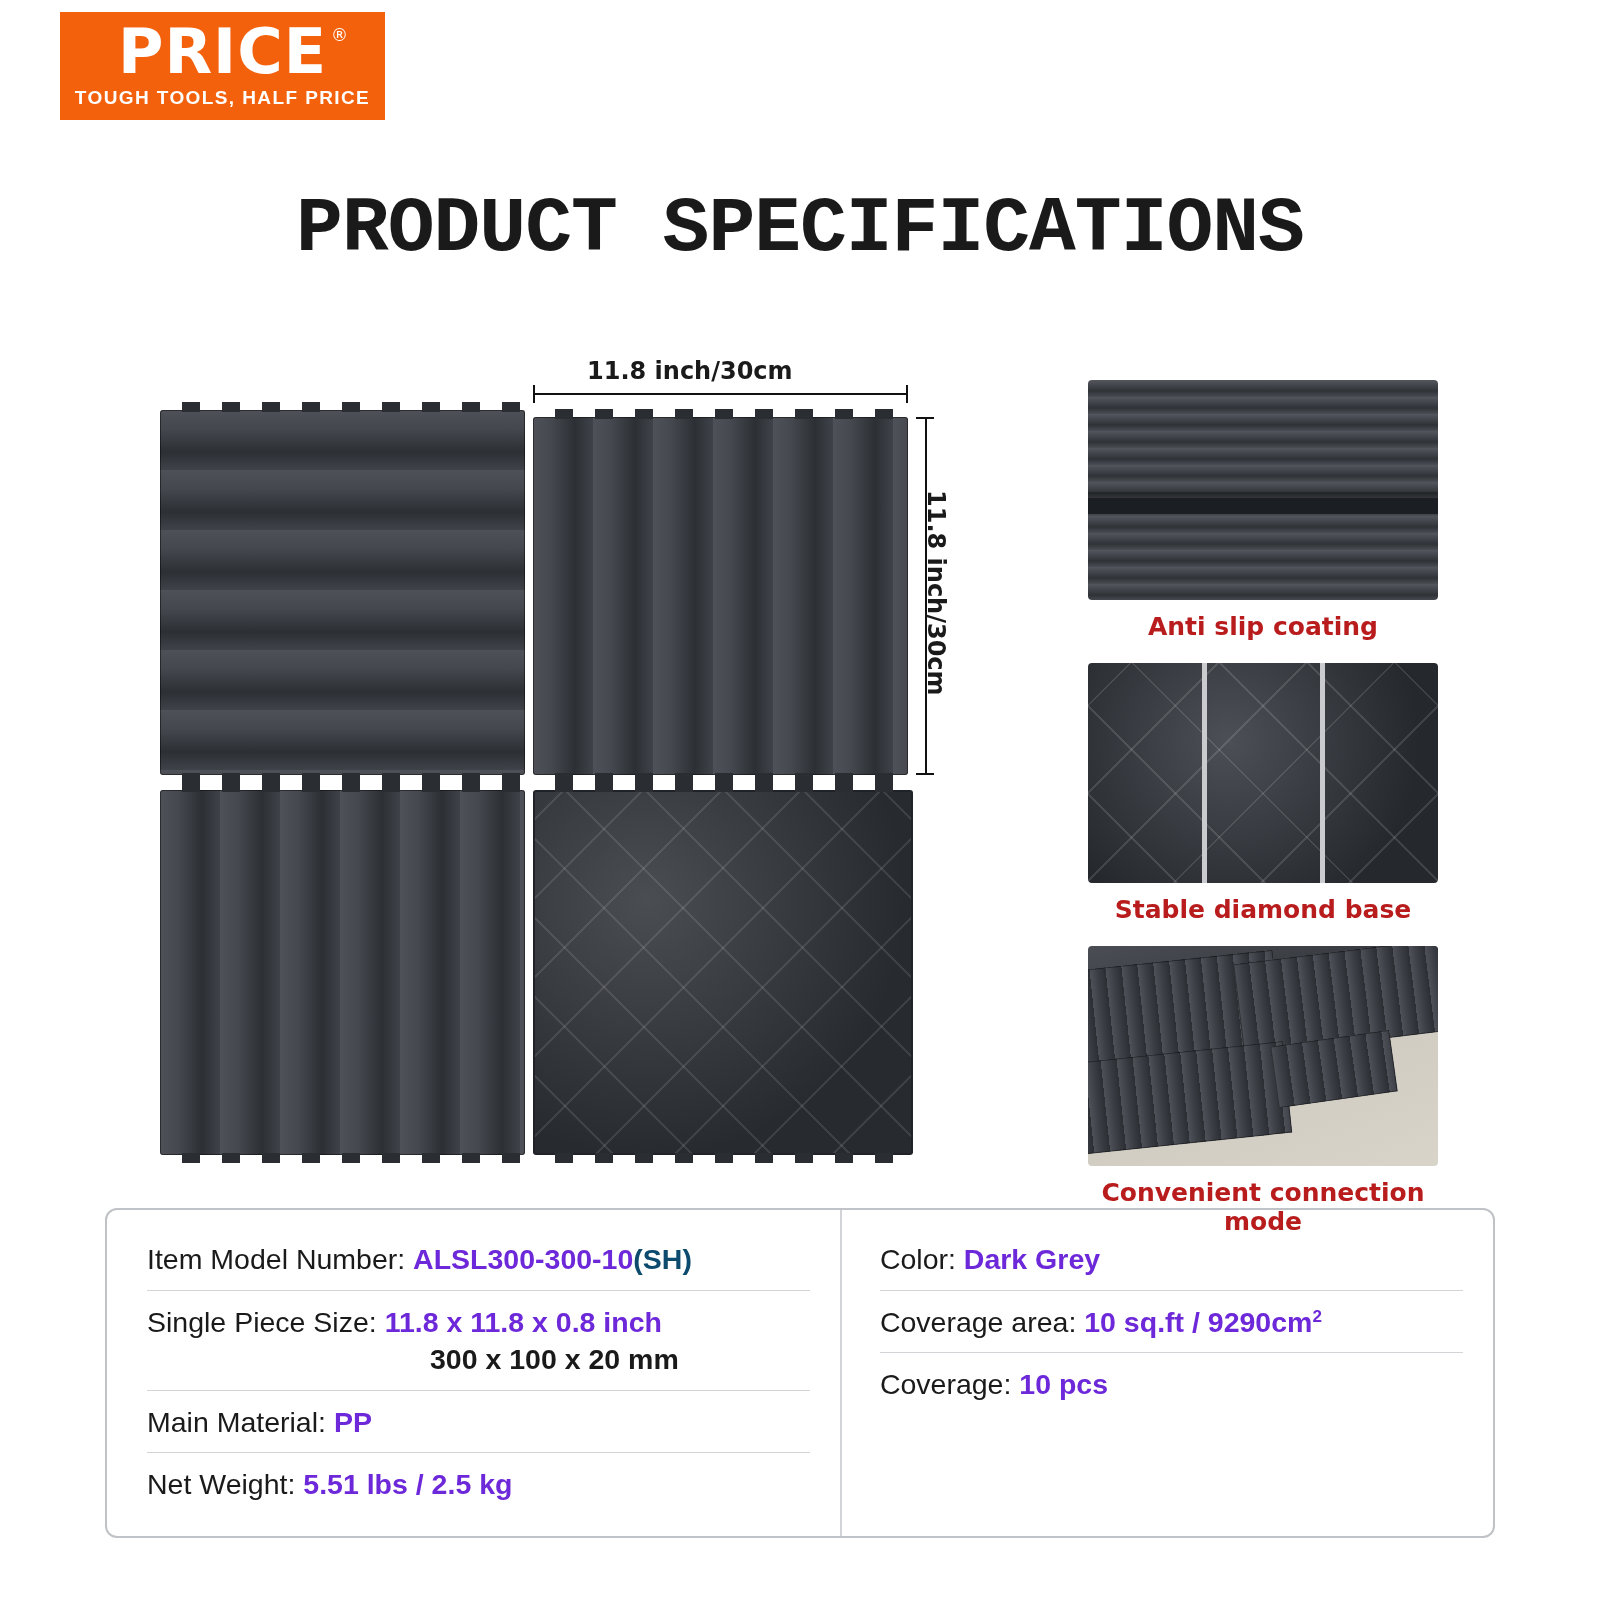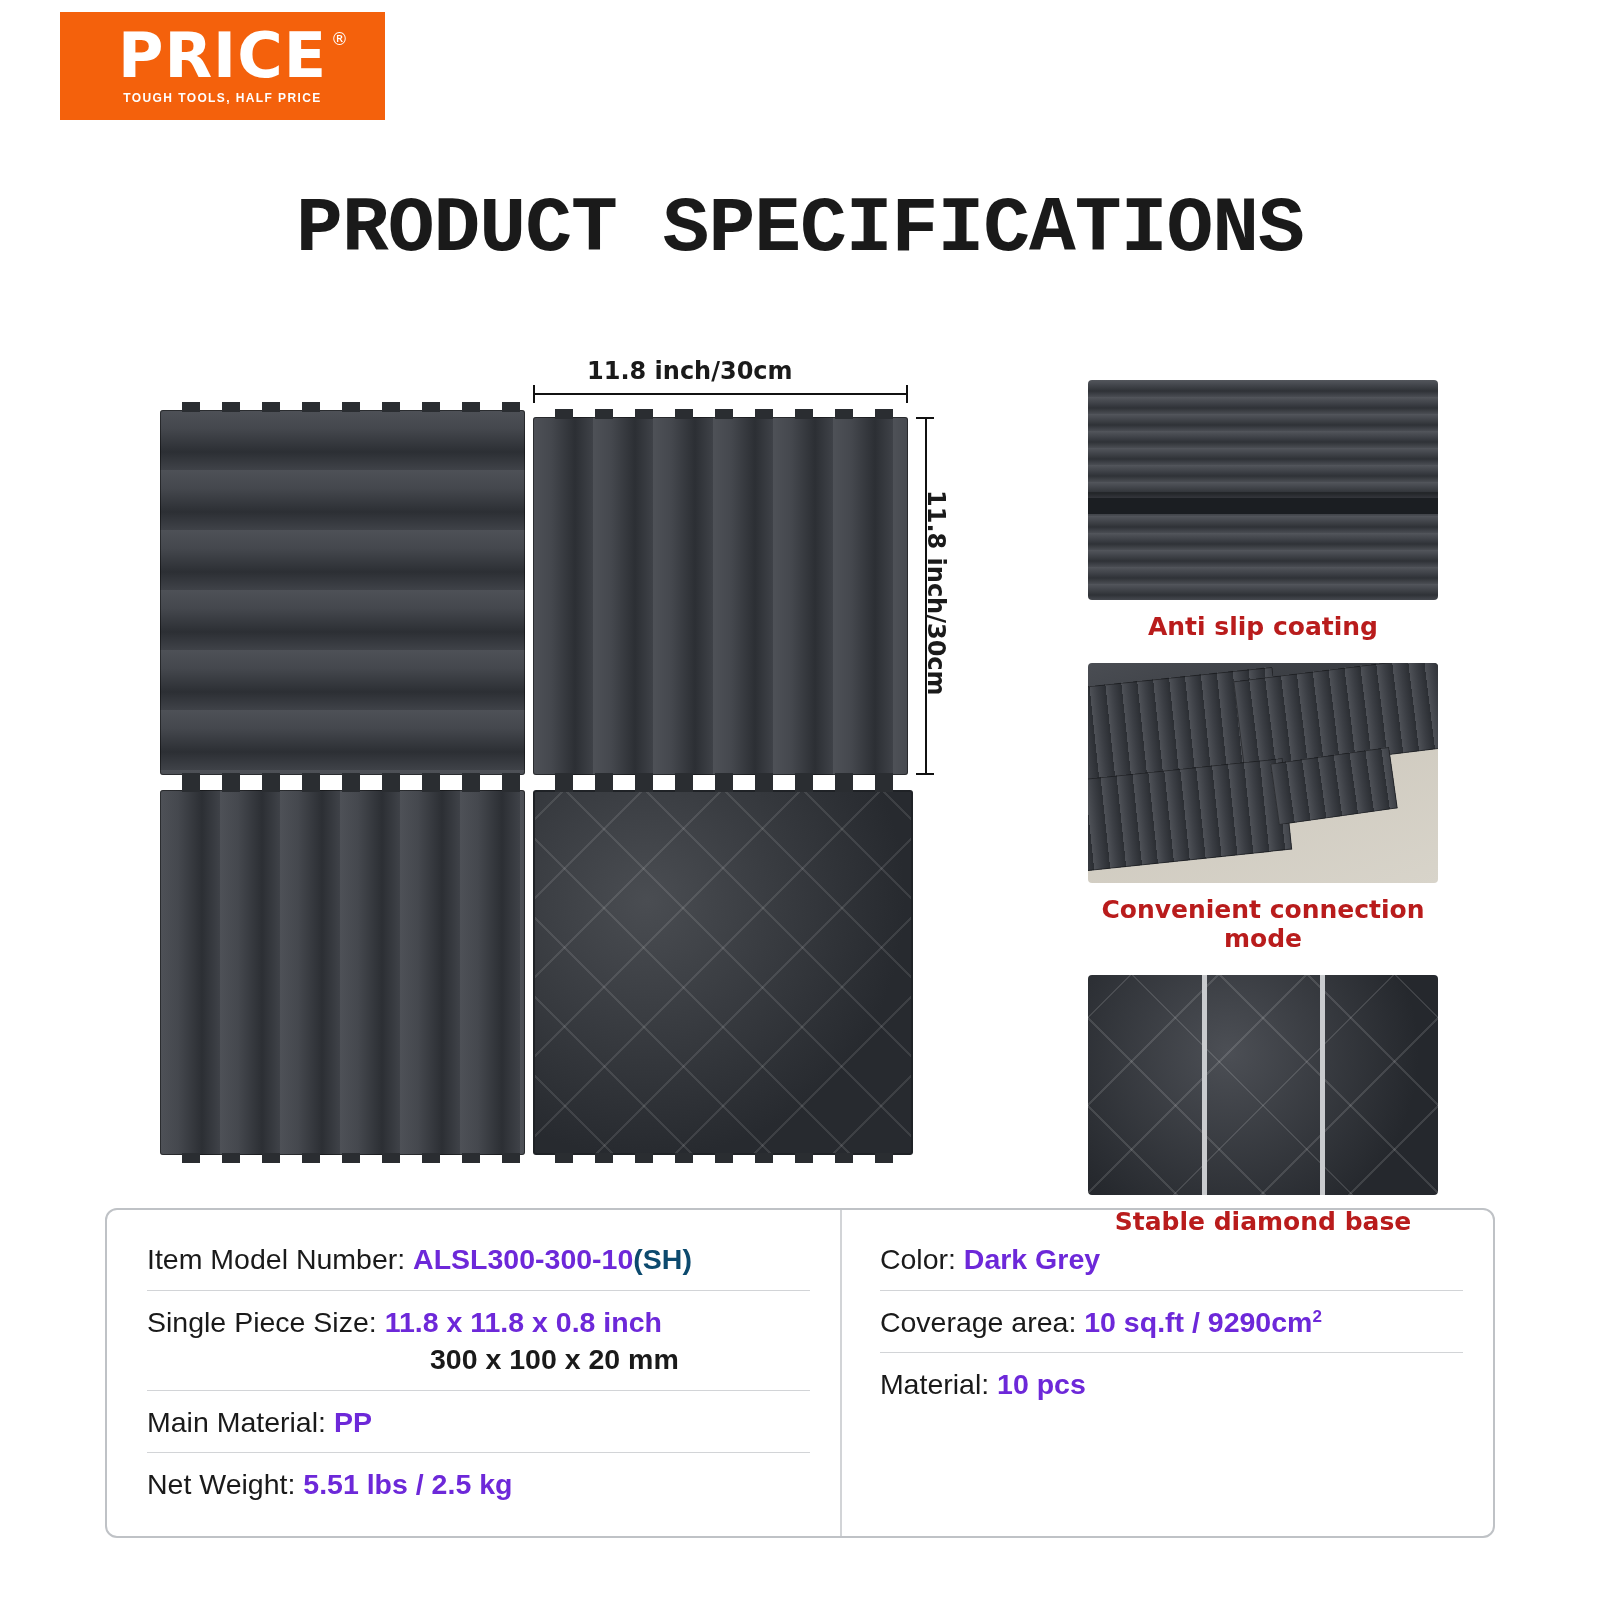--- a/index.html
+++ b/index.html
@@ -25,21 +25,21 @@
     font-size:62px; font-weight:bold; color:#ffffff;
     letter-spacing:1px; line-height:0.95;
     font-family:"DejaVu Sans", sans-serif;
     position:relative;
   }
   .logo-reg {
     position:absolute; right:-22px; top:4px;
     font-size:17px; font-weight:normal;
   }
   .logo-tag {
-    font-size:12px; color:#ffffff; letter-spacing:1.4px;
+    font-size:19px; color:#ffffff; letter-spacing:1.4px;
     font-weight:bold; margin-top:5px;
   }
 
   
   .page-title {
     position:absolute; top:185px; left:0; width:100%;
     text-align:center;
     font-size:78px; font-weight:bold;
     letter-spacing:-1px;
     font-family:Liberation Mono, monospace;
@@ -215,36 +215,36 @@
   <div class="feature">
     <div class="feature-img f1">
       <div class="nub2" style="left:58px;"></div>
       <div class="nub2" style="left:182px;"></div>
       <div class="nub2" style="left:300px;"></div>
     </div>
     <div class="feature-cap">Anti slip coating</div>
   </div>
 
   <div class="feature">
+    <div class="feature-img f3">
+      <div class="seam" style="left:114px;"></div>
+      <div class="seam" style="left:232px;"></div>
+    </div>
+    <div class="feature-cap">Stable diamond base</div>
+  </div>
+
+  <div class="feature">
     <div class="feature-img f2">
       <div class="strip" style="left:-10px; top:14px; width:200px; height:96px; transform:rotate(-6deg);"></div>
       <div class="strip" style="left:150px; top:4px; width:230px; height:92px; transform:rotate(-7deg);"></div>
       <div class="strip" style="left:-15px; top:106px; width:215px; height:92px; transform:rotate(-6deg);"></div>
       <div class="strip" style="left:186px; top:92px; width:120px; height:62px; transform:rotate(-8deg);"></div>
     </div>
     <div class="feature-cap">Convenient connection mode</div>
   </div>
-
-  <div class="feature">
-    <div class="feature-img f3">
-      <div class="seam" style="left:114px;"></div>
-      <div class="seam" style="left:232px;"></div>
-    </div>
-    <div class="feature-cap">Stable diamond base</div>
-  </div>
 </div>
 
 <div class="spec-box">
 
   <div class="spec-col left">
     <div class="spec-row">
       <span class="lbl">Item Model Number:</span>
       <span class="val">ALSL300-300-10</span><span class="val-sm">(SH)</span>
     </div>
     <div class="spec-row">
@@ -265,17 +265,17 @@
   <div class="spec-col right">
     <div class="spec-row">
       <span class="lbl">Color:</span>
       <span class="val">Dark Grey</span>
     </div>
     <div class="spec-row">
       <span class="lbl">Coverage area:</span>
       <span class="val">10 sq.ft / 9290cm</span><sup class="val">2</sup>
     </div>
     <div class="spec-row">
-      <span class="lbl">Material:</span>
+      <span class="lbl">Coverage:</span>
       <span class="val">10 pcs</span>
     </div>
   </div>
 </div>
 
 </body></html>

